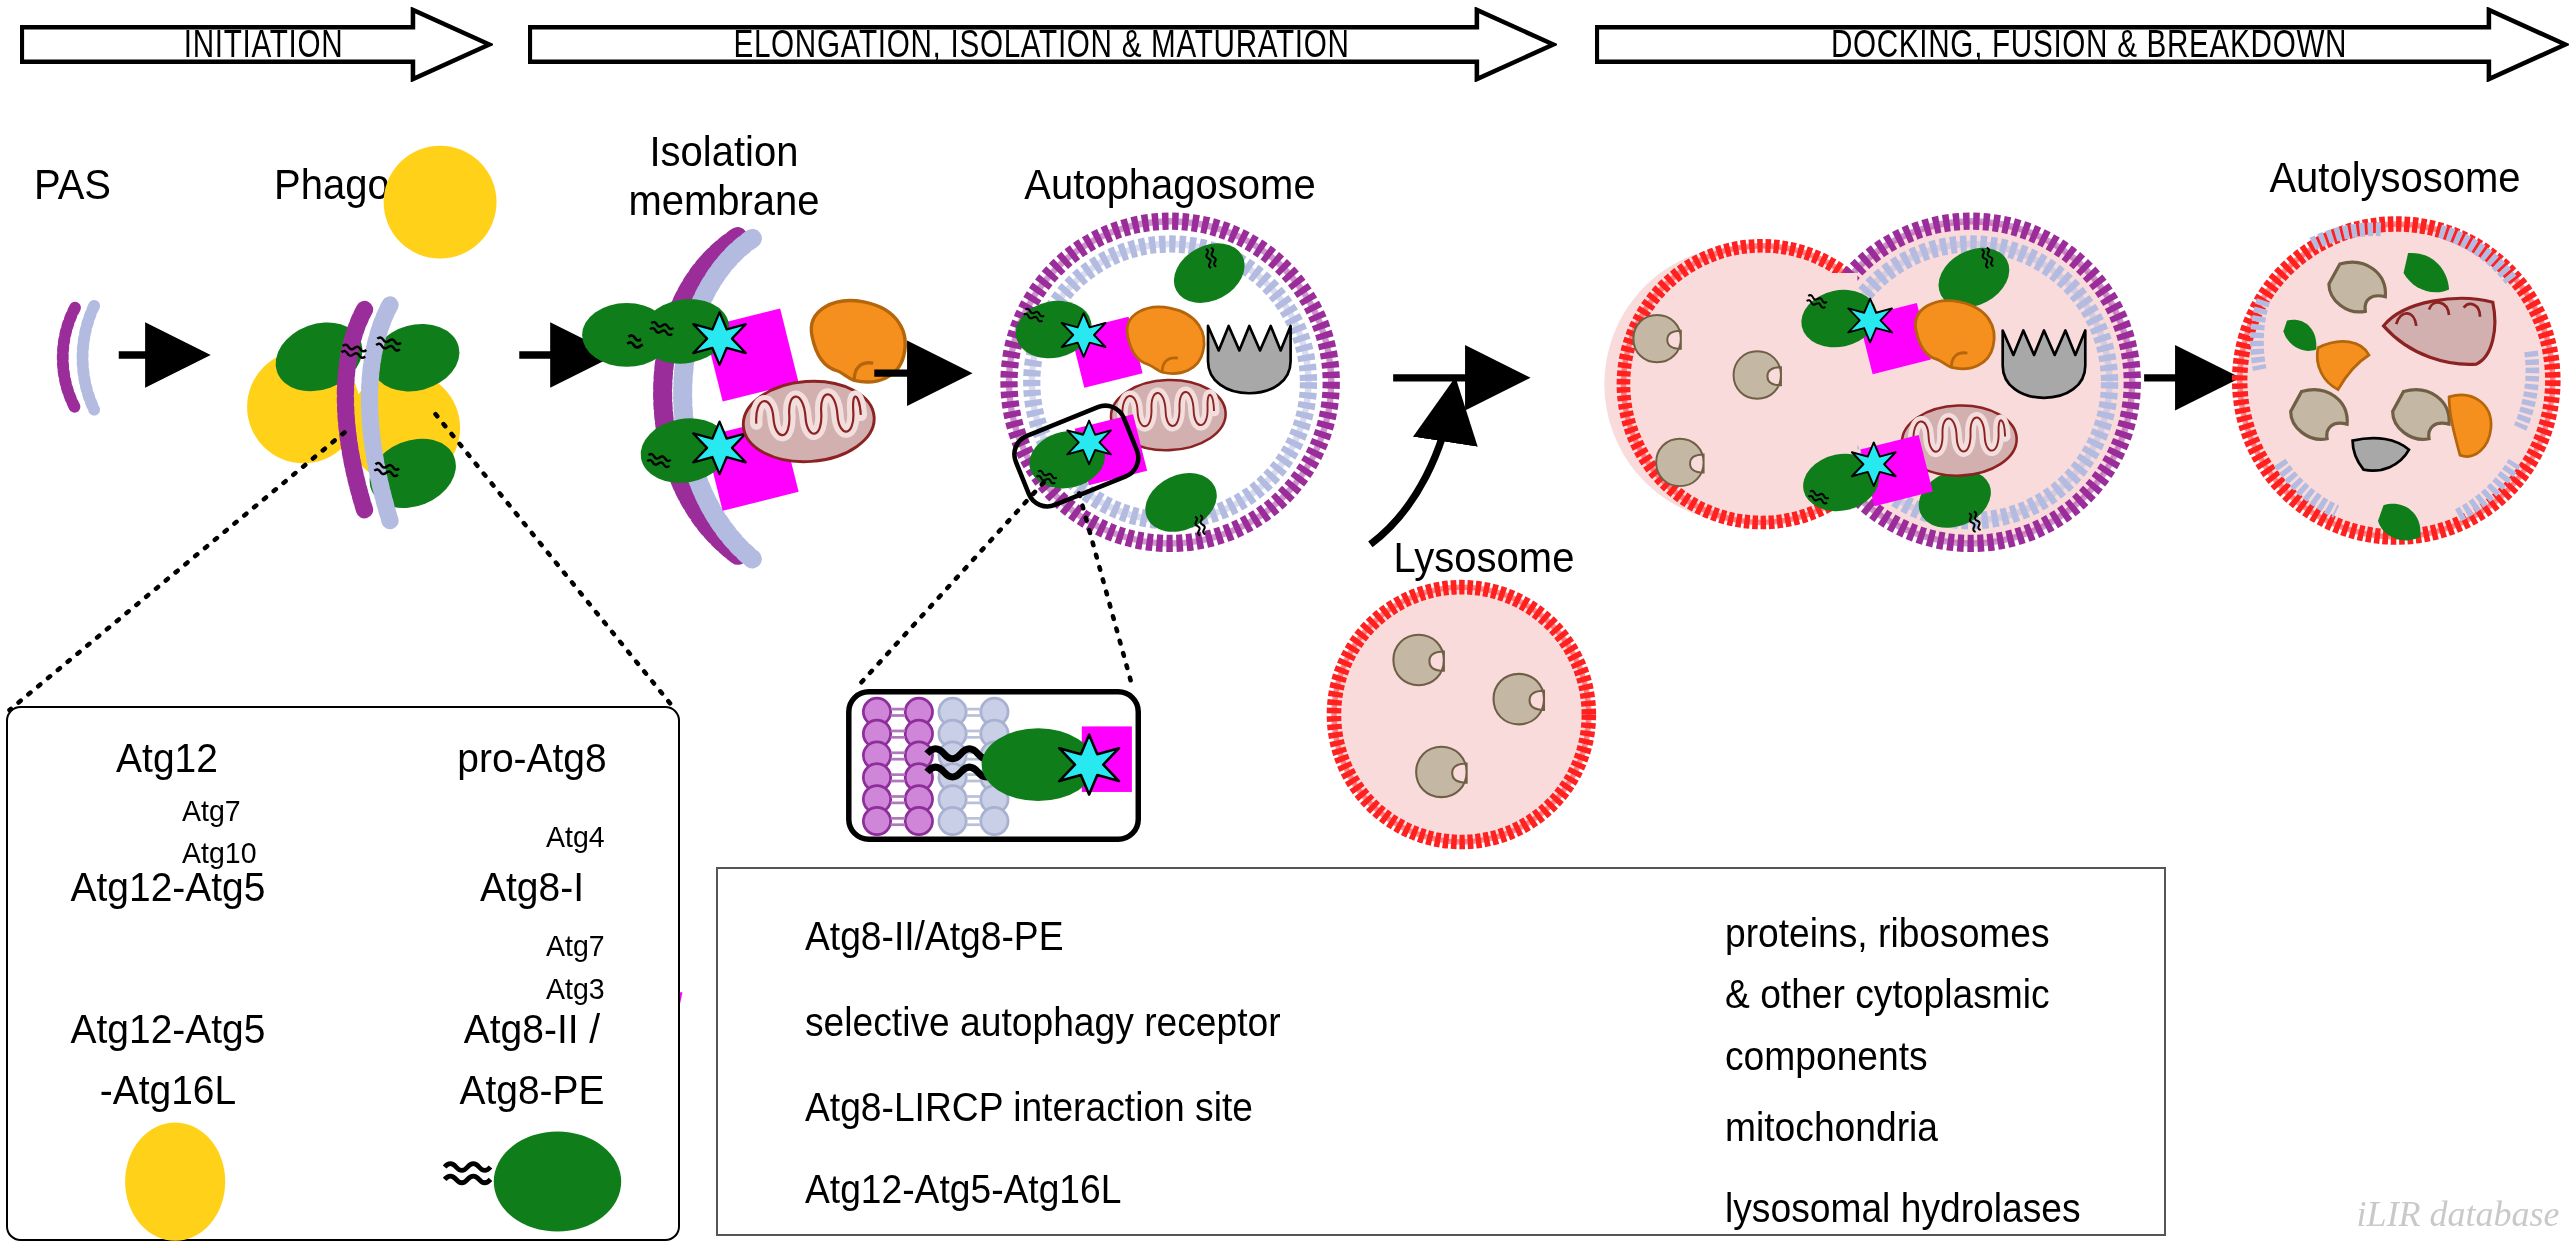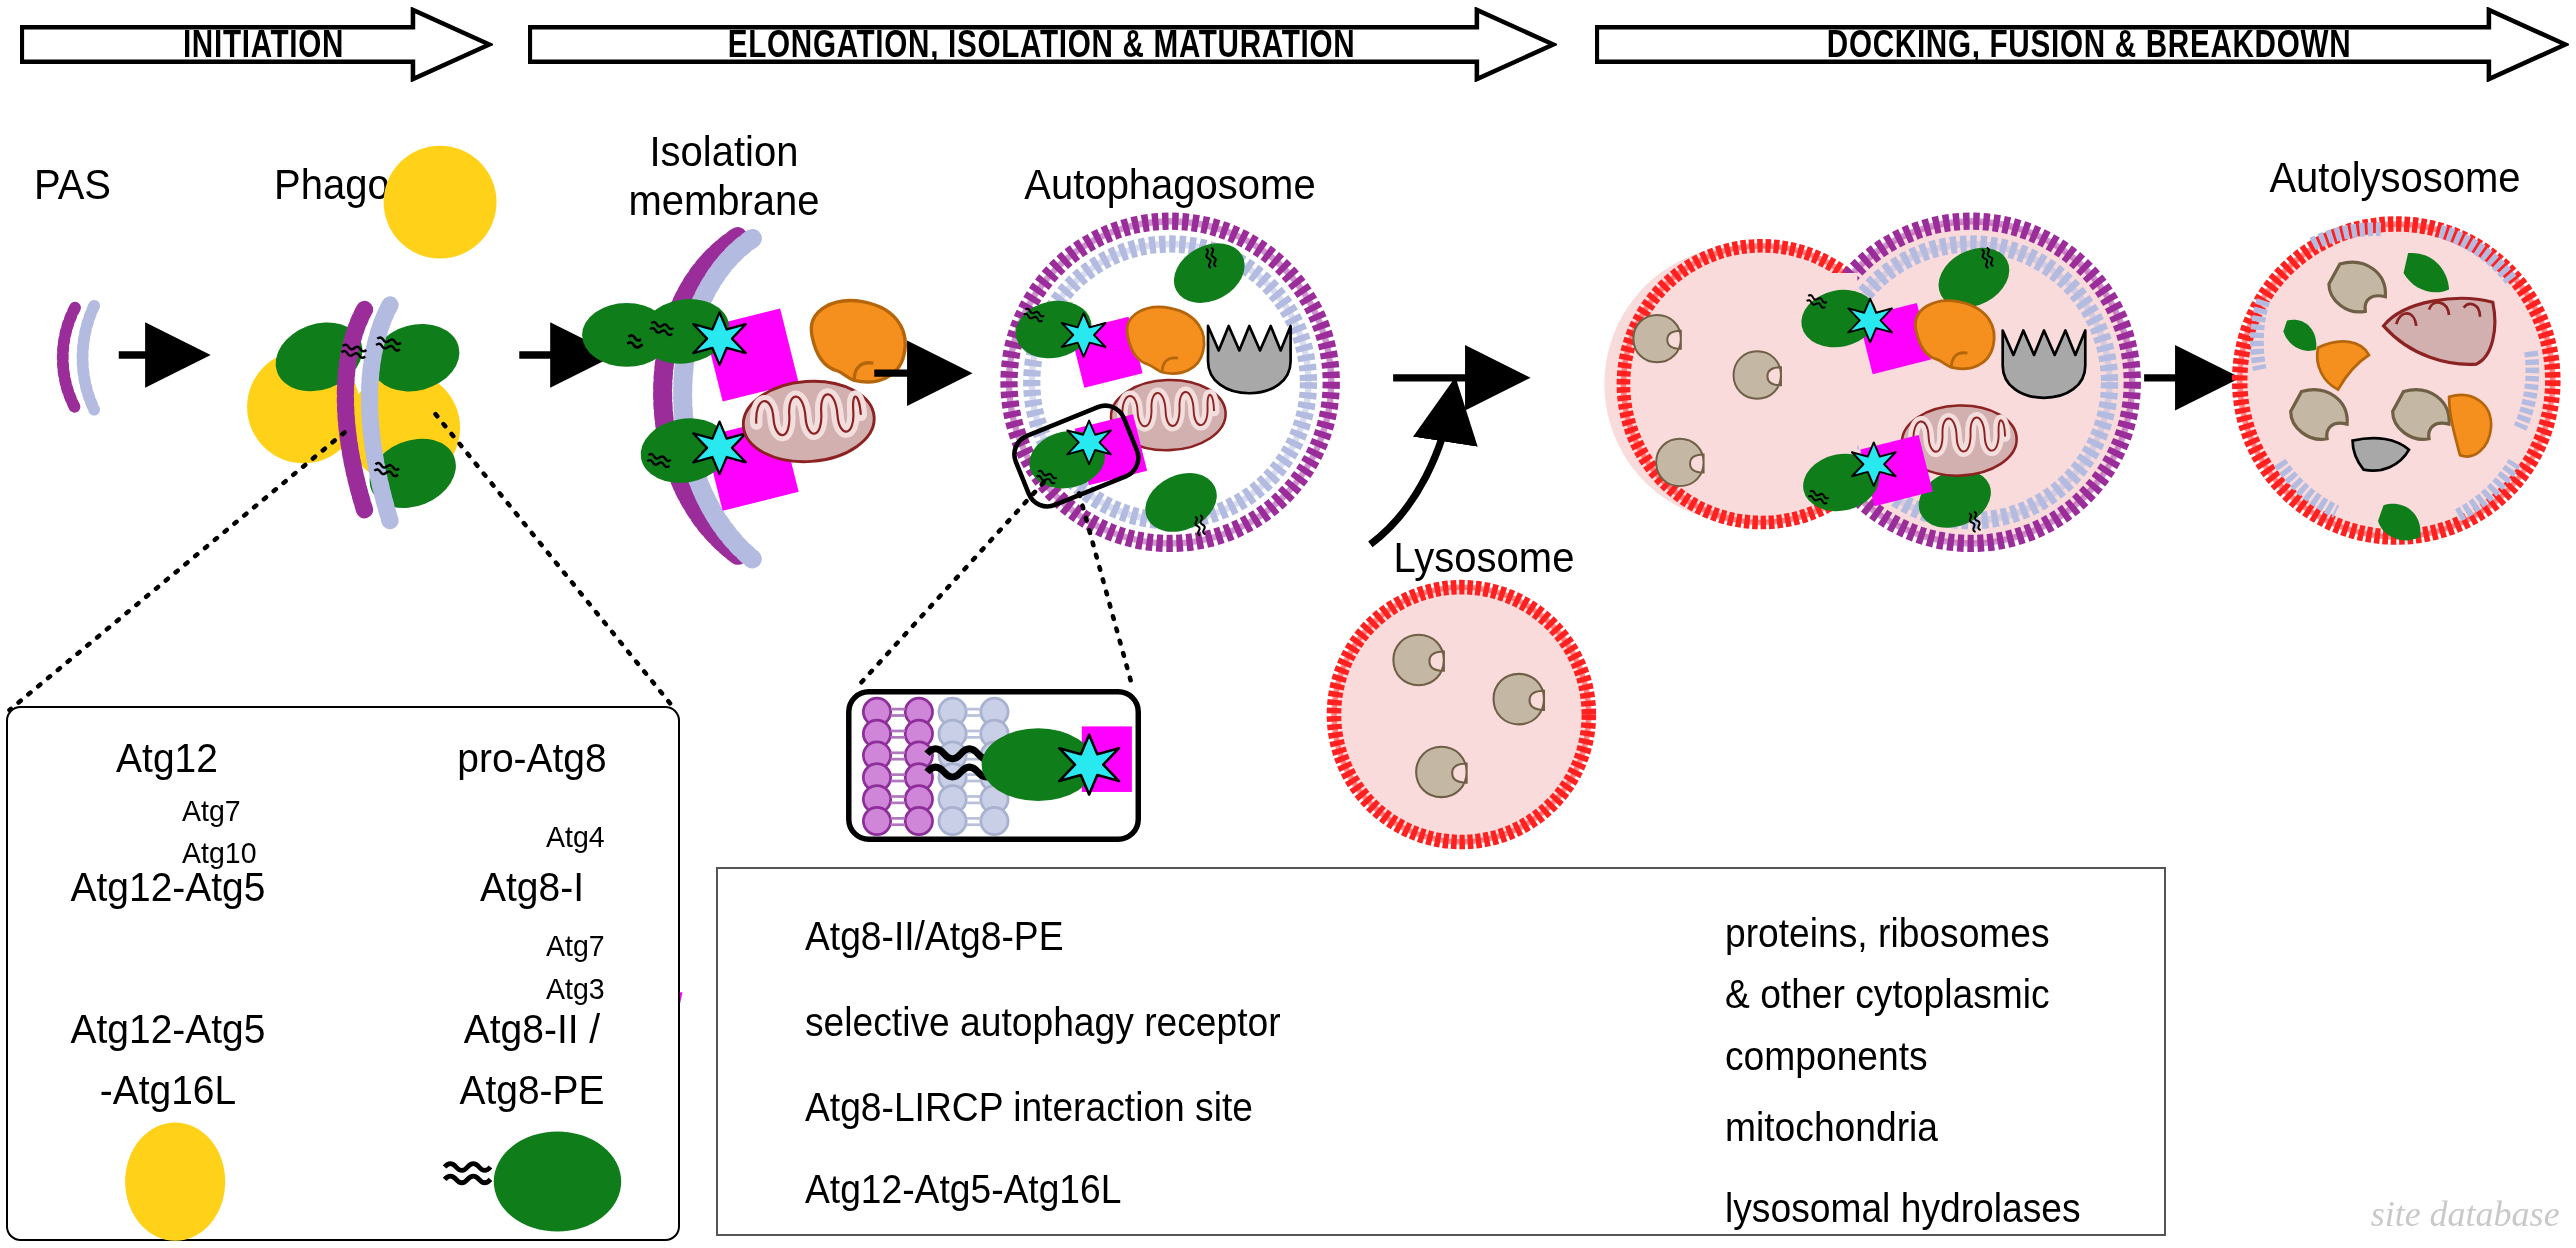--- a/index.html
+++ b/index.html
@@ -2,21 +2,21 @@
 <html style="font-size:14.6px"><head>
 <meta charset="utf-8">
 <title>Autophagy Pathway Diagram</title>
 <style>
   html,body{margin:0;padding:0;background:#fff;}
   body{width:2576px;height:1248px;position:relative;overflow:hidden;
        font-family:"Liberation Sans", sans-serif;color:#000;}
   .abs{position:absolute;}
   svg{display:block;}
   
-  .banner{position:absolute;font-weight:bold;}
+  .banner{position:absolute;}
   .banner .btxt{
     position:absolute;left:0;top:0;width:100%;height:100%;
     display:flex;align-items:center;justify-content:center;
     font-size:38px;letter-spacing:0.9px;
     transform:scaleX(0.78);transform-origin:center center;
     white-space:nowrap;pointer-events:none;
   }
   
   .cap{position:absolute;font-size:43px;text-align:center;line-height:1.04;
        transform:scaleX(0.93);transform-origin:center top;white-space:nowrap;}
@@ -492,14 +492,14 @@
 <div class="legtxt" style="left:805px;top:1000px;">selective autophagy receptor</div>
 <div class="legtxt" style="left:805px;top:1085px;">Atg8-LIRCP interaction site</div>
 <div class="legtxt" style="left:805px;top:1167px;">Atg12-Atg5-Atg16L</div>
 
 <div class="legtxt" style="left:1725px;top:911px;">proteins, ribosomes</div>
 <div class="legtxt" style="left:1725px;top:972px;">&amp; other cytoplasmic</div>
 <div class="legtxt" style="left:1725px;top:1034px;">components</div>
 <div class="legtxt" style="left:1725px;top:1105px;">mitochondria</div>
 <div class="legtxt" style="left:1725px;top:1186px;">lysosomal hydrolases</div>
 
-<div class="wm">site database</div>
+<div class="wm">iLIR database</div>
 
 
 </body></html>

